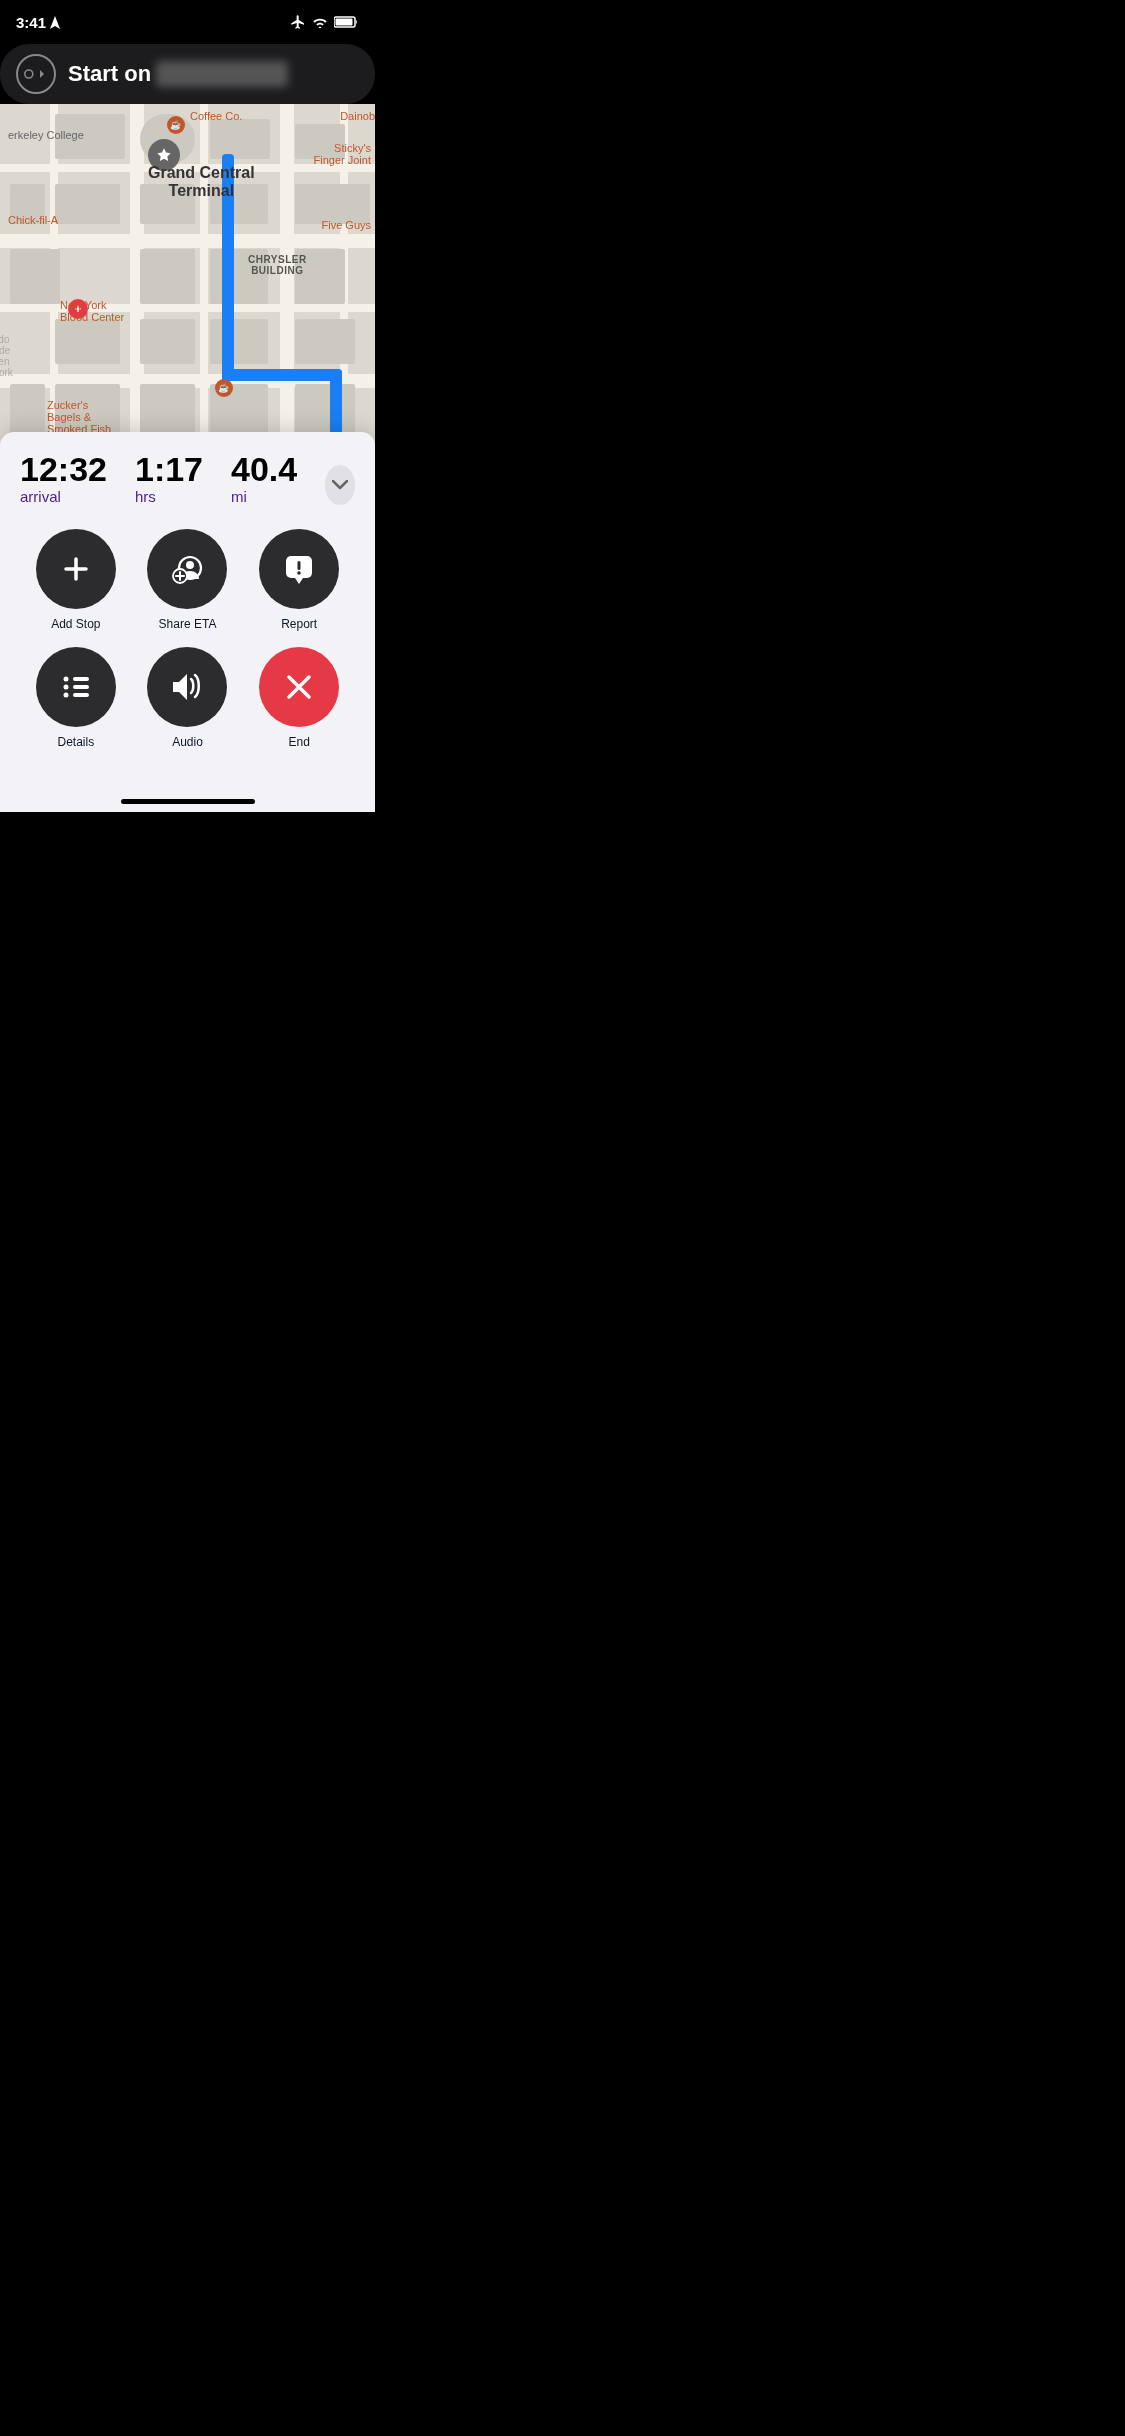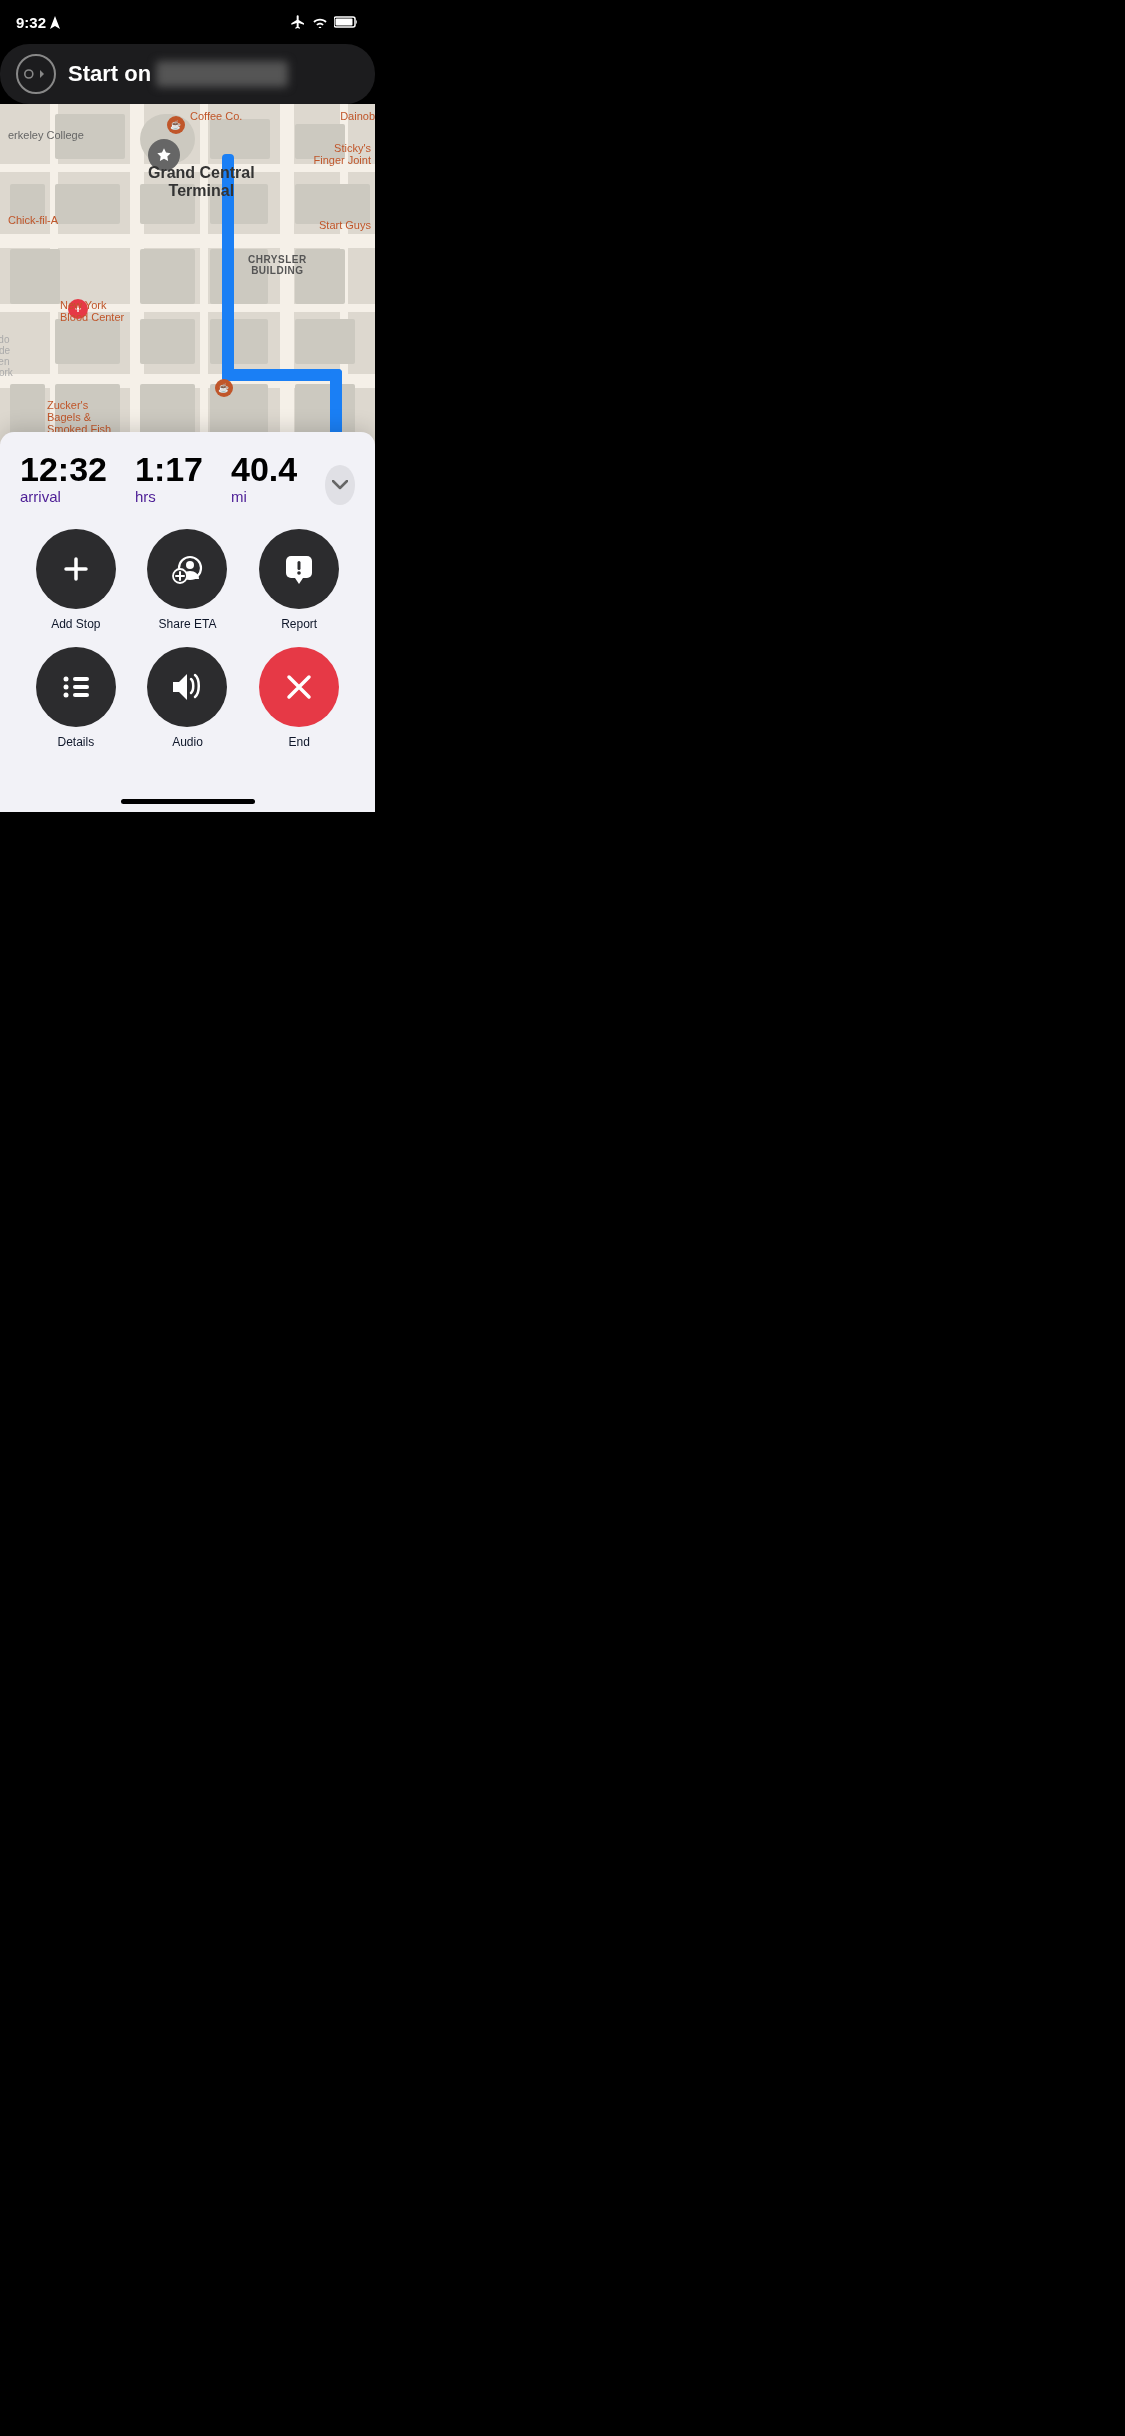--- a/index.html
+++ b/index.html
@@ -283,21 +283,21 @@
       height: 5px;
       background: #000;
       border-radius: 3px;
     }
   </style>
 </head>
 <body>
 
 <div class="status-bar">
   <div class="status-time">
-    <span>9:32</span>
+    <span>3:41</span>
     <svg width="10" height="13" viewBox="0 0 10 13" fill="white">
       <path d="M5 0L10 13L5 10L0 13Z"></path>
     </svg>
   </div>
   <div class="status-icons">
 
     <svg width="16" height="16" viewBox="0 0 24 24" fill="white">
       <path d="M21 16v-2l-8-5V3.5A1.5 1.5 0 0 0 11.5 2 1.5 1.5 0 0 0 10 3.5V9l-8 5v2l8-2.5V19l-2 1.5V22l3.5-1 3.5 1v-1.5L13 19v-5.5z"></path>
     </svg>
 
@@ -384,21 +384,21 @@
 
   <div class="map-coffee" style="left:167px;top:12px;">☕</div>
   <div class="map-coffee" style="left:215px;top:275px;">☕</div>
 
   <div class="map-label restaurant" style="left:190px;top:6px;">Coffee Co.</div>
   <div class="map-label" style="left:8px;top:25px;">erkeley College</div>
   <div class="map-label restaurant" style="right:0;top:6px;">Dainob</div>
   <div class="map-label restaurant" style="right:4px;top:38px;text-align:right;">Sticky's<br>Finger Joint</div>
   <div class="map-label restaurant" style="left:8px;top:110px;">Chick-fil-A</div>
   <div class="map-label landmark" style="left:148px;top:60px;text-align:center;">Grand Central<br>Terminal</div>
-  <div class="map-label restaurant" style="right:4px;top:115px;">Start Guys</div>
+  <div class="map-label restaurant" style="right:4px;top:115px;">Five Guys</div>
   <div class="map-label building" style="left:248px;top:150px;text-align:center;">CHRYSLER<br>BUILDING</div>
   <div class="map-label restaurant" style="left:60px;top:195px;color:#c0562a;">New York<br>Blood Center</div>
   <div class="map-label restaurant" style="left:47px;top:295px;">Zucker's<br>Bagels &amp;<br>Smoked Fish</div>
   <div class="map-label" style="left:90px;top:402px;color:#888;font-size:10px;">E 42th St</div>
   <div class="map-label" style="left:-15px;top:230px;color:#aaa;font-size:10px;">ulado<br>ral de<br>co en<br>a York</div>
 </div>
 
 <div class="bottom-sheet">
 
   <div class="eta-row">

